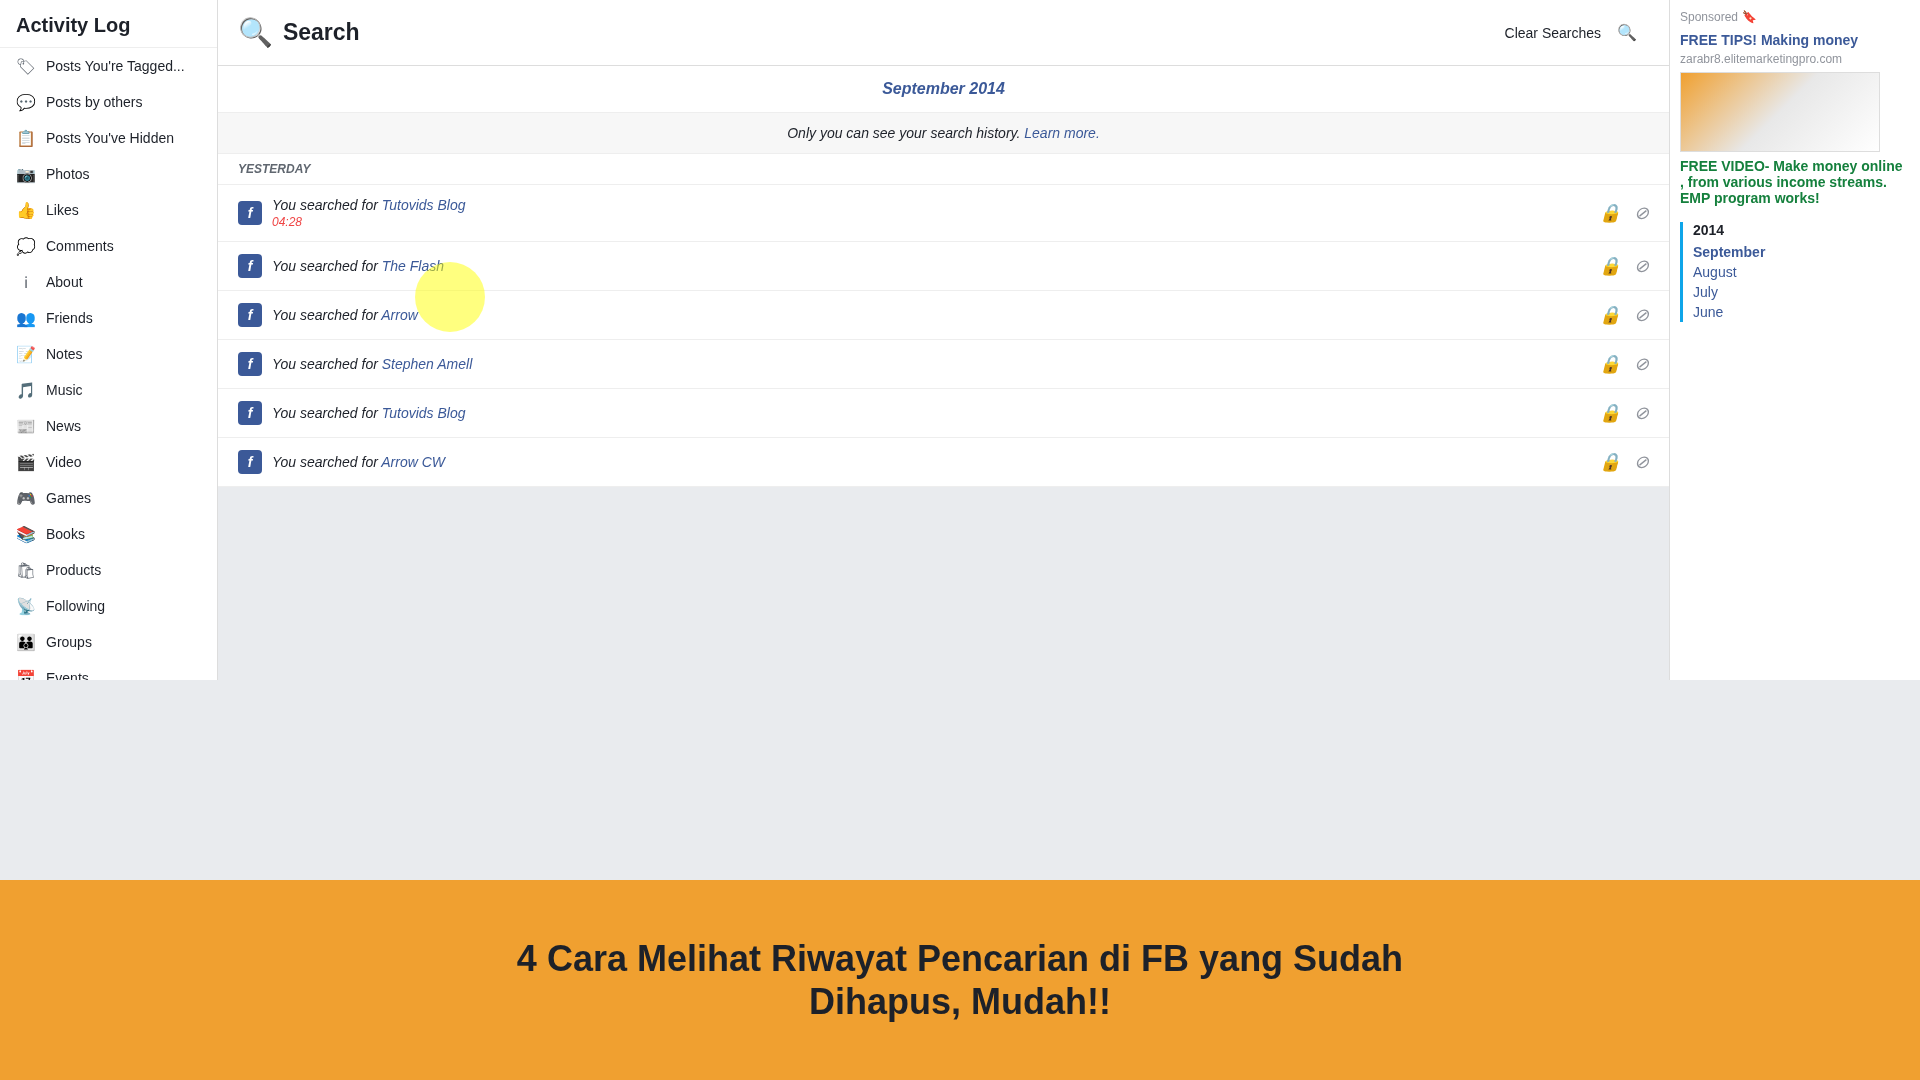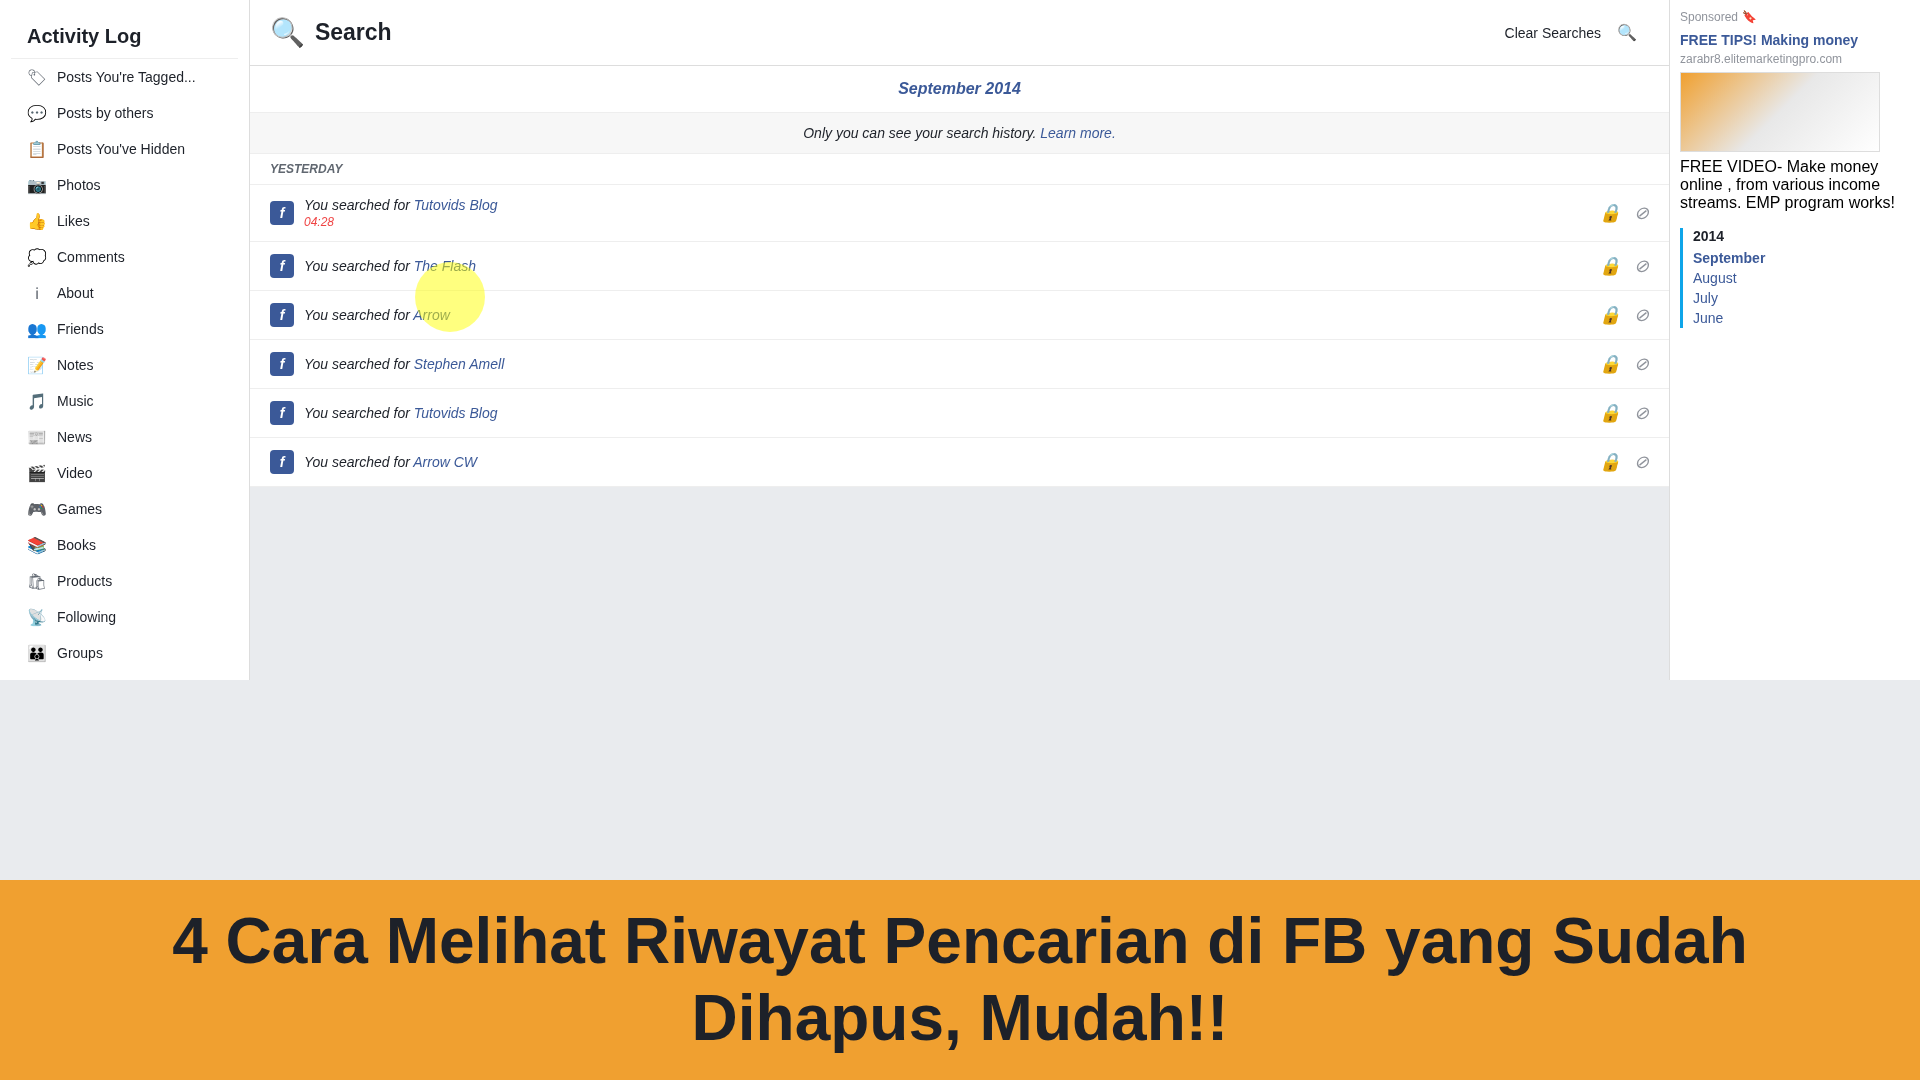--- a/index.html
+++ b/index.html
@@ -2,21 +2,21 @@
 <html><head>
   <meta charset="utf-8">
   <style>
     * { box-sizing: border-box; margin: 0; padding: 0; }
     body { font-family: Arial, Helvetica, sans-serif; background: #e9ebee; width: 1920px; height: 1080px; overflow: hidden; position: relative; }
 
     
     .main-wrapper { display: flex; height: 680px; background: #e9ebee; }
 
     
-    .sidebar { width: 250px; background: #fff; border-right: 1px solid #ddd; padding: 11px; flex-shrink: 0; overflow-y: auto; }
+    .sidebar { width: 218px; background: #fff; border-right: 1px solid #ddd; padding: 0; flex-shrink: 0; overflow-y: auto; }
     .sidebar-title { font-size: 20px; font-weight: bold; color: #1d2129; padding: 14px 16px 10px; border-bottom: 1px solid #eee; }
     .sidebar-item { display: flex; align-items: center; padding: 8px 16px; cursor: pointer; color: #1d2129; font-size: 14px; gap: 10px; }
     .sidebar-item .icon { width: 20px; height: 20px; display: inline-flex; align-items: center; justify-content: center; color: #606770; font-size: 16px; }
 
     
     .main-content { flex: 1; background: #e9ebee; }
     .search-header { background: #fff; padding: 16px 20px; display: flex; align-items: center; justify-content: space-between; border-bottom: 1px solid #ddd; }
     .search-header-left { display: flex; align-items: center; gap: 10px; }
     .search-icon-large { font-size: 28px; color: #606770; }
     .search-header-title { font-size: 23px; font-weight: bold; color: #1d2129; }
@@ -39,31 +39,31 @@
     .cursor-highlight { position: absolute; width: 70px; height: 70px; background: rgba(255, 255, 0, 0.5); border-radius: 50%; pointer-events: none; top: 262px; left: 415px; z-index: 100; }
 
     
     .right-sidebar { width: 251px; background: #fff; border-left: 1px solid #ddd; padding: 10px; flex-shrink: 0; overflow-y: auto; }
     .sponsored-label { font-size: 12px; color: #90949c; margin-bottom: 8px; display: flex; align-items: center; gap: 4px; }
     .ad-block { margin-bottom: 16px; }
     .ad-title { color: #3b5998; font-size: 14px; font-weight: bold; margin-bottom: 4px; }
     .ad-url { font-size: 12px; color: #90949c; margin-bottom: 6px; }
     .ad-image { width: 200px; height: 80px; background: #f0f0f0; border: 1px solid #ddd; margin-bottom: 6px; display: flex; align-items: center; justify-content: center; }
     .ad-image-inner { width: 100%; height: 100%; background: linear-gradient(135deg, #f0a030 0%, #e8e8e8 50%, #ffffff 100%); }
-    .ad-desc { font-size: 16px; color: #000000; }
+    .ad-desc { font-size: 14px; color: #15803d; font-weight: bold; }
 
     
     .date-nav { margin-top: 16px; border-left: 3px solid #0ea5e9; padding-left: 10px; }
     .date-nav-year { font-size: 14px; font-weight: bold; color: #1d2129; margin-bottom: 4px; }
     .date-nav-month { font-size: 14px; color: #3b5998; padding: 2px 0; cursor: pointer; }
     .date-nav-month.active { font-weight: bold; }
 
     
     .bottom-banner { position: absolute; bottom: 0; left: 0; right: 0; height: 200px; background: #f0a030; display: flex; align-items: center; justify-content: center; z-index: 50; }
-    .banner-text { font-size: 64px; font-weight: bold; color: #1d2129; text-align: center; line-height: 1.2; }
+    .banner-text { font-size: 36px; font-weight: bold; color: #1d2129; text-align: center; line-height: 1.2; }
   </style>
 </head>
 <body>
 
 <div class="main-wrapper">
 
   <div class="sidebar">
     <div class="sidebar-title">Activity Log</div>
     <div class="sidebar-item">
       <span class="icon">🏷</span>

